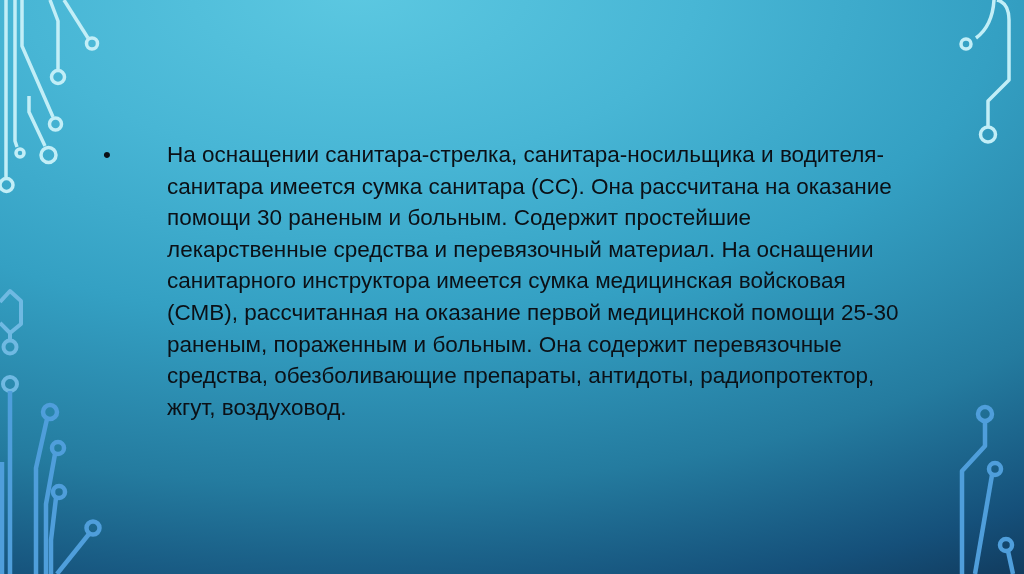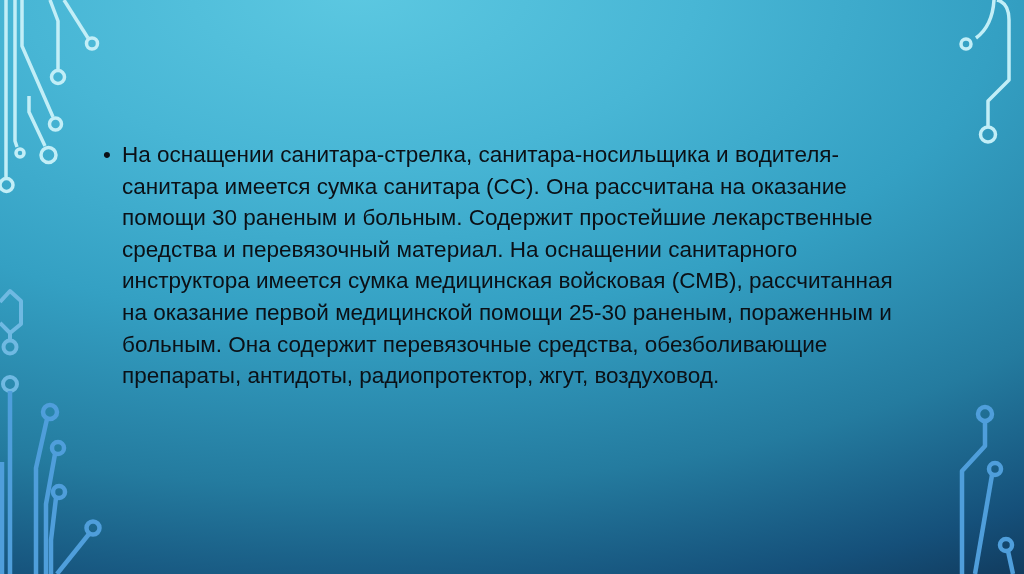--- a/index.html
+++ b/index.html
@@ -57,20 +57,21 @@
     font-size: 22.5px;
     line-height: 31.6px;
   }
   .bullet-marker {
     flex: 0 0 auto;
     width: 19px;
     text-align: left;
   }
   .bullet-text {
     flex: 1 1 auto;
+    margin-left: 45px;
   }
 </style>
 </head>
 <body>
 
 <div class="slide">
 
   <svg class="decoration-layer" viewBox="0 0 1024 574" aria-hidden="true">
 
     <g class="circuit-light">

